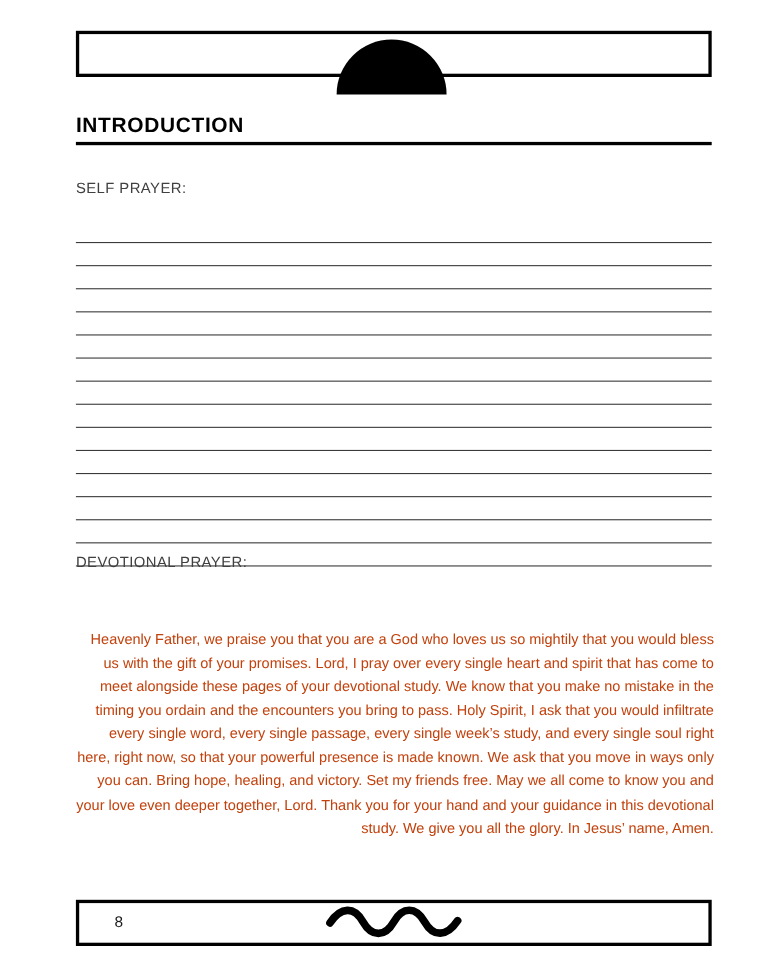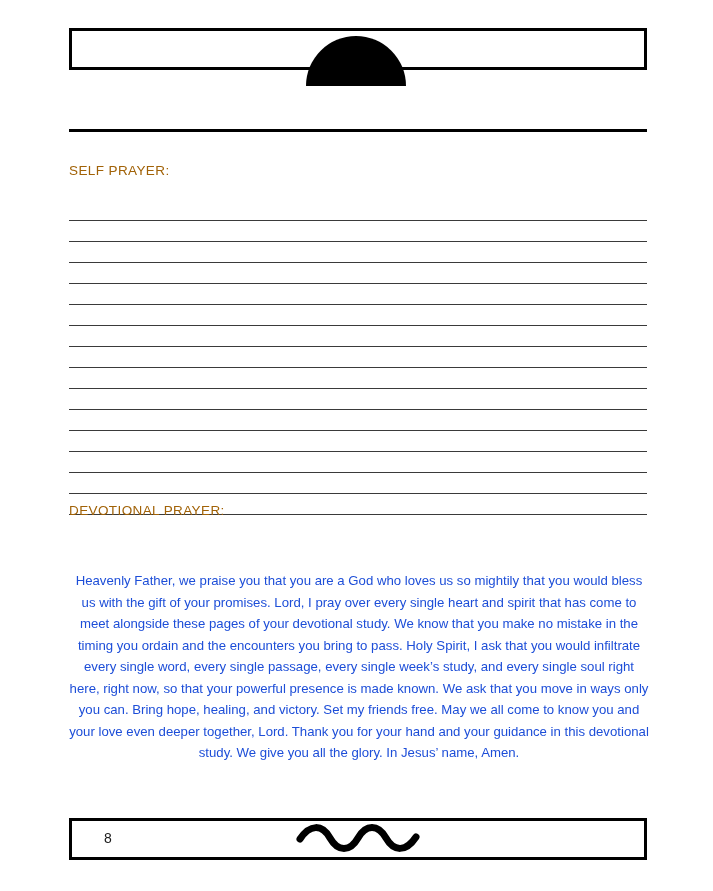--- a/index.html
+++ b/index.html
@@ -72,21 +72,21 @@
     height: 3px;
     background: #000000;
   }
 
   
   .label {
     position: absolute;
     left: 69px;
     font-size: 13.5px;
     letter-spacing: 0.4px;
-    color: #a16207;
+    color: #404040;
   }
   .label-self { top: 163px; }
   .label-dev  { top: 503px; }
 
   
   .lines {
     position: absolute;
     left: 69px;
     top: 200px;
     width: 578px;
@@ -97,22 +97,22 @@
   }
 
   
   .prayer {
     position: absolute;
     left: 69px;
     top: 570px;
     width: 580px;
     font-size: 13.2px;
     line-height: 21.5px;
-    color: #1d4ed8;
-    text-align: center;
+    color: #c2410c;
+    text-align: right;
   }
 
   
   .footer-frame {
     position: absolute;
     left: 69px;
     top: 818px;
     width: 578px;
     height: 42px;
     border: 3px solid #000000;
@@ -145,20 +145,21 @@
 </style>
 </head>
 <body>
 
 <div class="page">
 
   <div class="header-shadow"></div>
   <div class="header-frame"></div>
   <div class="header-dome"></div>
 
+  <div class="title">INTRODUCTION</div>
   <div class="title-rule"></div>
 
   <div class="label label-self">SELF PRAYER:</div>
 
   <div class="lines">
     <div class="line"></div>
     <div class="line"></div>
     <div class="line"></div>
     <div class="line"></div>
     <div class="line"></div>

